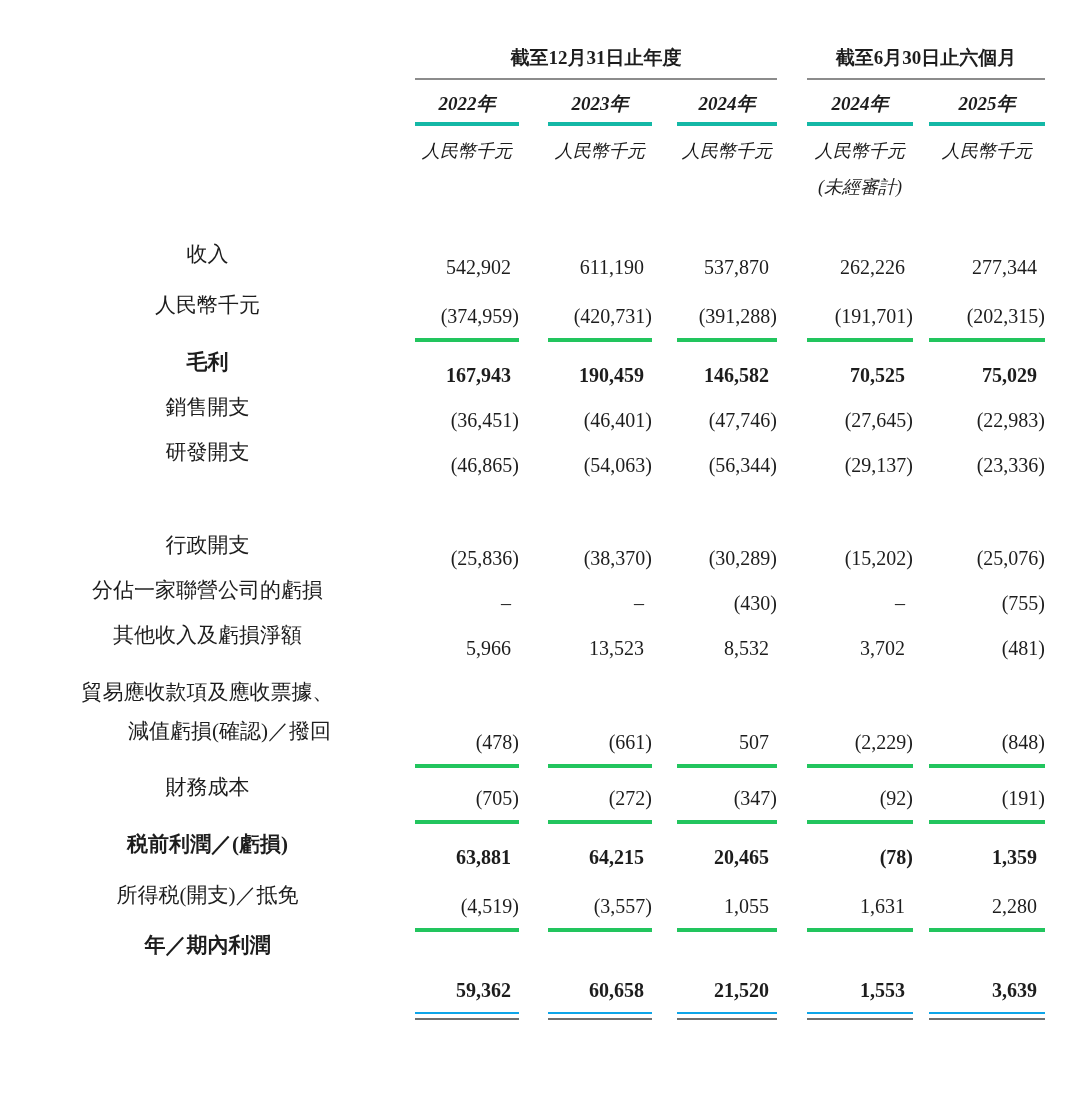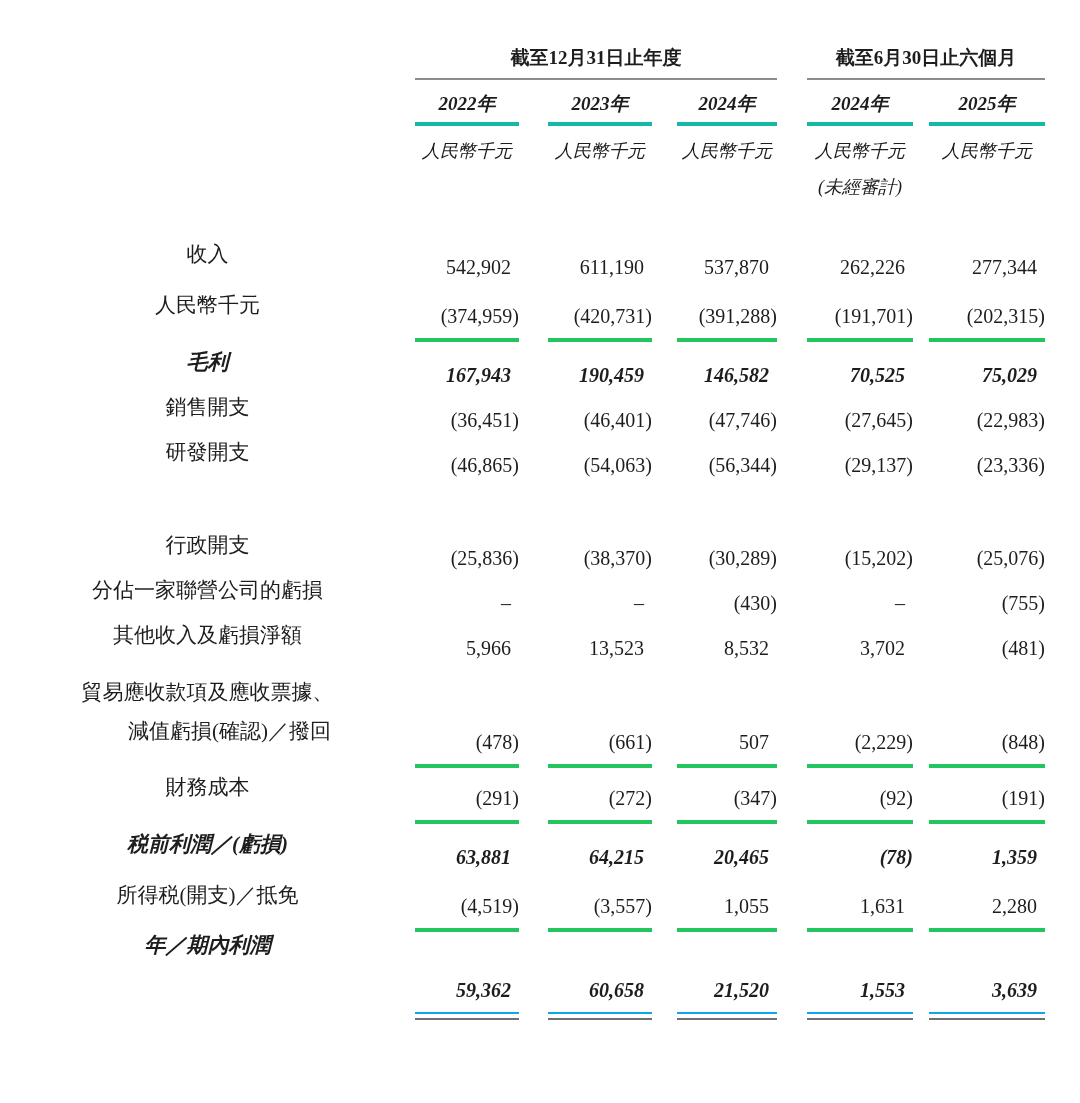--- a/index.html
+++ b/index.html
@@ -42,21 +42,21 @@
   }
   tr.urow { height: 38px; }
   .unit { text-align: center; font-style: italic; font-size: 18px; line-height: 22px; padding-bottom: 2px; white-space: nowrap; }
   tr.nrow { height: 34px; }
   .note { text-align: center; font-style: italic; font-size: 18px; line-height: 22px; white-space: nowrap; }
 
   
   tbody tr { height: 45px; }
   tr.first { height: 88px; }
   tr.sp { height: 48px; }
-  tr.bold-row { height: 52px; font-style: italic; }
+  tr.bold-row { height: 52px; }
   tr.rule-single { height: 56px; }
   tr.rule-double { height: 62px; }
 
   .lblwrap { display: flex; align-items: center; padding-bottom: 6px; flex-direction: column; }
   .rlabel { font-size: 21px; line-height: 27px; white-space: nowrap; }
   .ind1 { padding-left: 44px; }
   .leader {
     flex: 1 1 auto; height: 6px; margin: 0 2px 6px 8px;
     background-image: radial-gradient(circle, #2e2e2e 1.5px, transparent 1.9px);
     background-size: 10px 6px;
@@ -370,21 +370,21 @@
           </td>
         </tr>
         <tr class="rule-single">
           <td>
             <div class="lblwrap">
               <span class="rlabel">財務成本</span>
               <div class="leader"></div>
             </div>
           </td>
           <td class="c1">
-            <div class="num">(291)</div>
+            <div class="num">(705)</div>
           </td>
           <td class="c2">
             <div class="num">(272)</div>
           </td>
           <td class="c3">
             <div class="num">(347)</div>
           </td>
           <td class="c4">
             <div class="num">(92)</div>
           </td>

